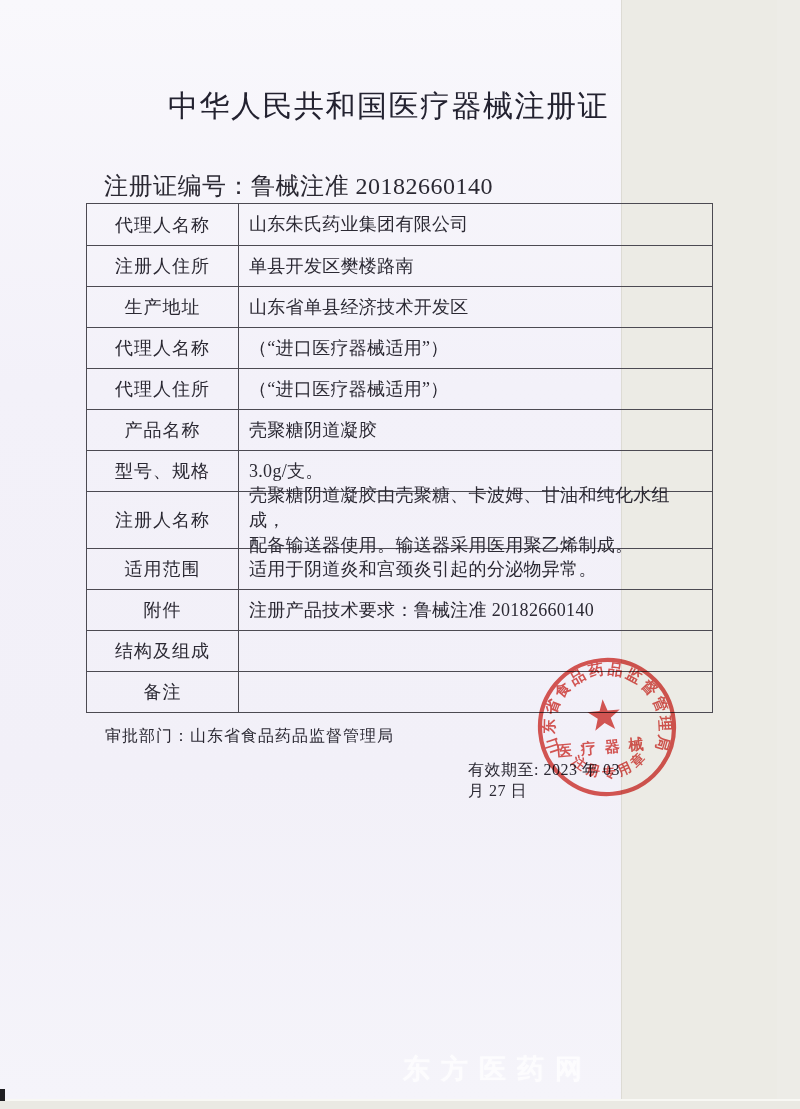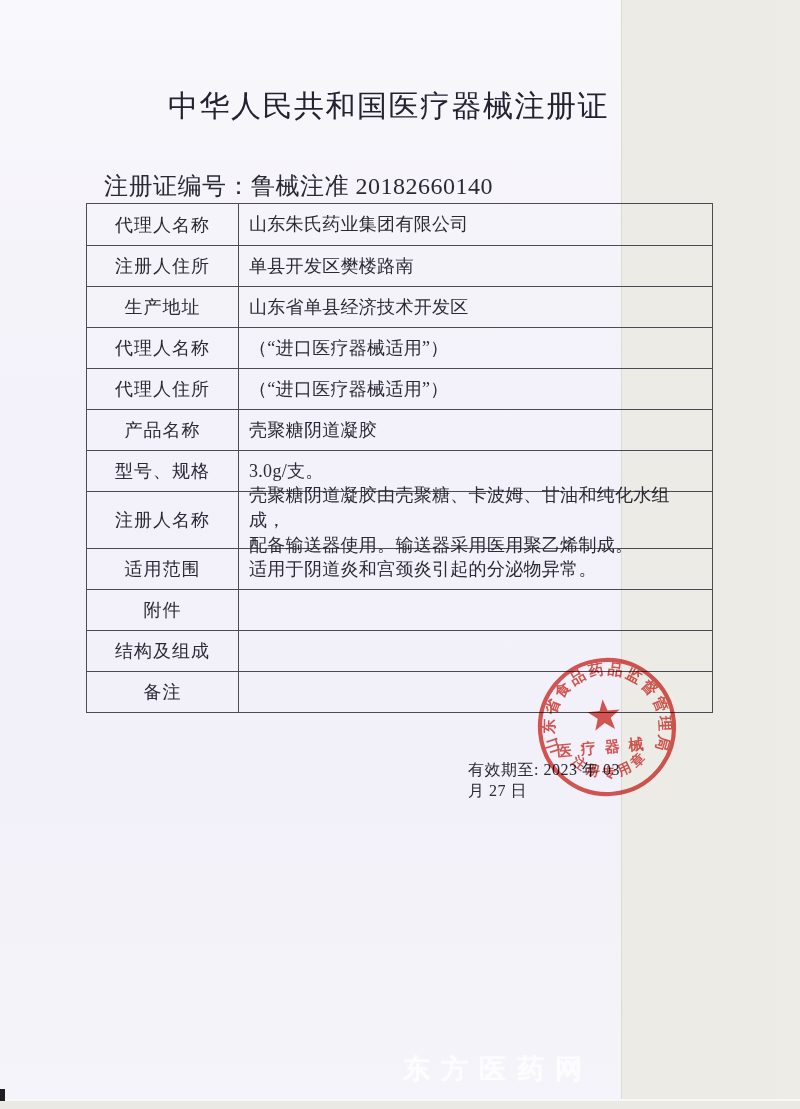--- a/index.html
+++ b/index.html
@@ -102,31 +102,33 @@
         <div class="cell label">注册人名称</div>
         <div class="cell value">壳聚糖阴道凝胶由壳聚糖、卡波姆、甘油和纯化水组成，
 配备输送器使用。输送器采用医用聚乙烯制成。</div>
       </div>
       <div class="row">
         <div class="cell label">适用范围</div>
         <div class="cell value">适用于阴道炎和宫颈炎引起的分泌物异常。</div>
       </div>
       <div class="row">
         <div class="cell label">附件</div>
+        <div class="cell value">注册产品技术要求：鲁械注准 20182660140</div>
       </div>
       <div class="row">
         <div class="cell label">结构及组成</div>
         <div class="cell value"></div>
       </div>
       <div class="row">
         <div class="cell label">备注</div>
         <div class="cell value"></div>
       </div>
     </div>
 
+    <div class="footer-dept">审批部门：山东省食品药品监督管理局</div>
     <div class="footer-date2">有效期至: 2023 年 03 月 27 日</div>
 
     <svg class="seal" viewBox="-85 -85 170 170" xmlns="http://www.w3.org/2000/svg">
       <defs>
         <path id="sealTopArc" d="M -48.4 21.6 A 53 53 0 1 1 48.4 21.6" fill="none"></path>
         <path id="sealBottomArc" d="M -37 33.6 A 50 50 0 0 0 37 33.6" fill="none"></path>
       </defs>
       <g transform="rotate(-5)" fill="#d9423c" stroke="none">
         <circle cx="0" cy="0" r="67" fill="none" stroke="#d9423c" stroke-width="4.2"></circle>
         <polygon transform="translate(-2,-11)" points="0,-17 4,-5.5 16.2,-5.3 6.5,2.1 10,13.8 0,6.8 -10,13.8 -6.5,-8.9 -6.5,-8.9 -16.2,-16.3" visibility="hidden"></polygon>

